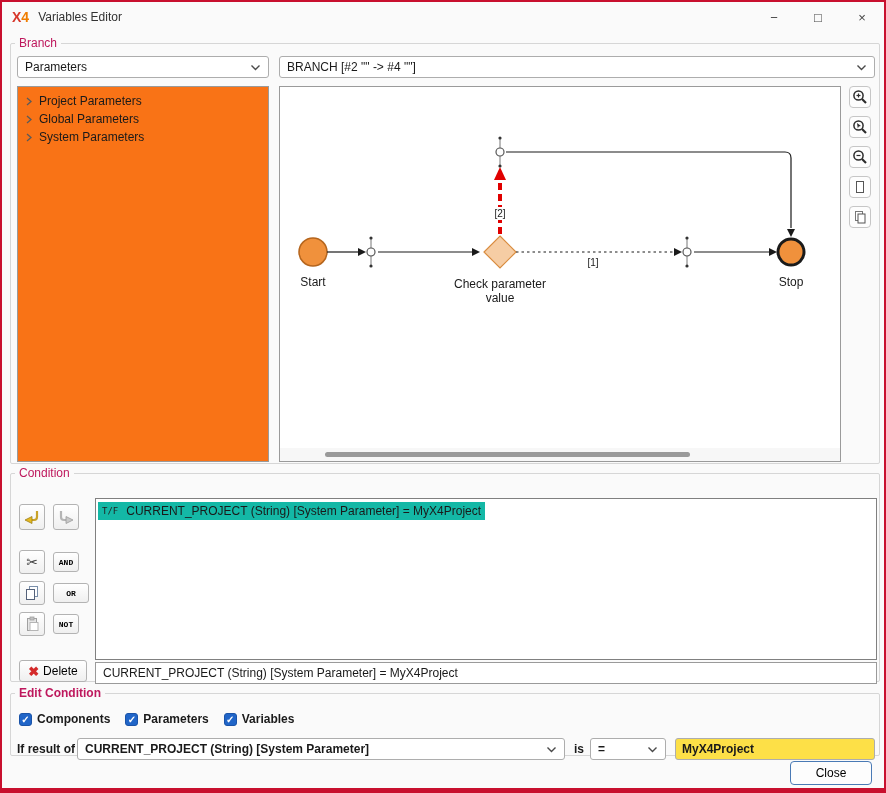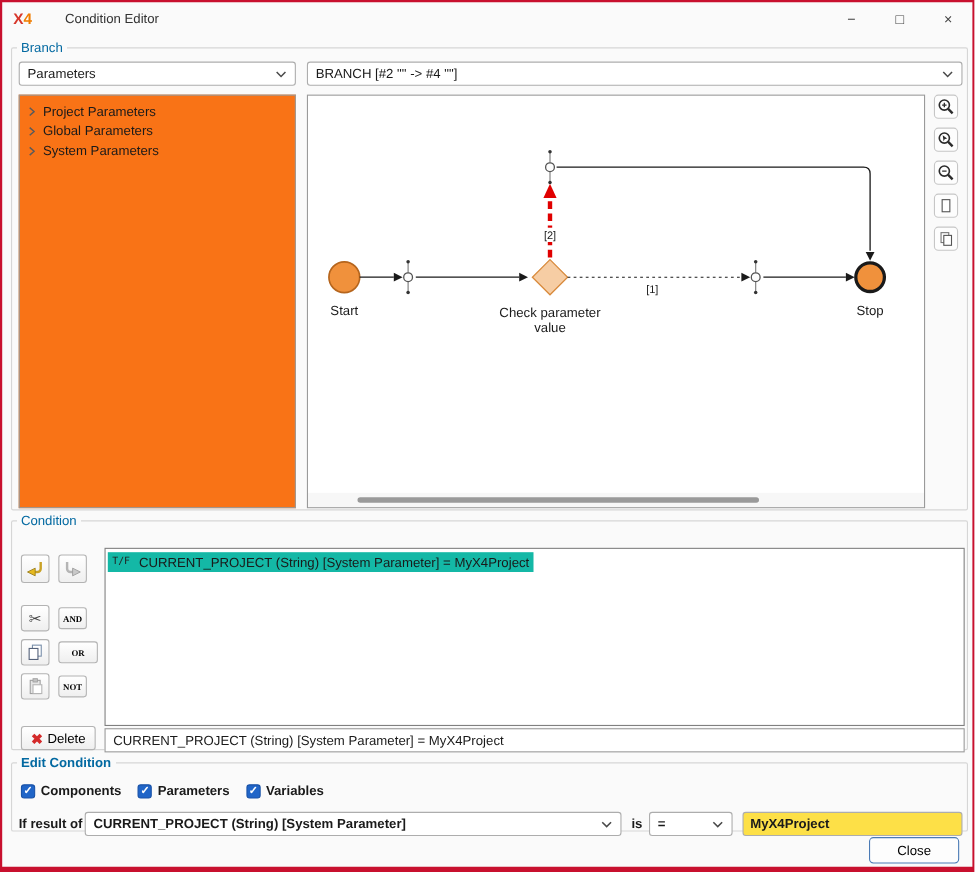--- a/index.html
+++ b/index.html
@@ -9,32 +9,32 @@
     font-family: "Liberation Sans", sans-serif;
     font-size: 12px; color: #1a1a1a; background: #fff;
   }
   .window {
     position: relative; width: 886px; height: 793px;
     background: #fafafa;
     border: 2px solid #C8102E; border-bottom-width: 5px;
   }
   
   .titlebar { position: absolute; top: 0; left: 0; right: 0; height: 30px;
-    display: flex; align-items: center; padding-left: 10px; gap: 21px; }
+    display: flex; align-items: center; padding-left: 10px; }
   .logo { font-weight: bold; font-size: 14px; letter-spacing: 0; }
   .logo .lx { color: #D7372B; }
   .logo .l4 { color: #F07D00; }
   .title { margin-left: 9px; color: #333; }
   .winctrl { margin-left: auto; display: flex; height: 100%; }
   .wbtn { width: 44px; display: flex; align-items: center; justify-content: center;
     color: #444; font-size: 13px; }
   
   fieldset.fs { position: absolute; border: 1px solid #d6d6d6; border-radius: 2px;
     margin: 0; padding: 0; }
-  legend { font-size: 12px; padding: 0 4px; margin-left: 4px; color: #0369a1; }
+  legend { font-size: 12px; padding: 0 4px; margin-left: 4px; color: #be185d; }
   .fs-branch   { left: 8px; top: 34px;  width: 870px; height: 428px; }
   .fs-condition{ left: 8px; top: 464px; width: 870px; height: 216px; }
   .fs-edit     { left: 8px; top: 684px; width: 870px; height: 70px; font-weight: bold; }
   
   .combo { position: absolute; height: 22px; background: #fff;
     border: 1px solid #adadad; border-radius: 3px;
     display: flex; align-items: center; justify-content: space-between;
     padding: 0 7px; white-space: nowrap; overflow: hidden; }
   .combo-params { left: 6px; top: 6px; width: 252px; }
   .combo-branch { left: 268px; top: 6px; width: 596px; }
@@ -72,21 +72,21 @@
     background: linear-gradient(#ffffff, #efefef);
     display: flex; align-items: center; justify-content: center; padding: 0; font: inherit; }
   .b-apply { left: 8px;  top: 24px;  width: 26px; height: 26px; }
   .b-redo  { left: 42px; top: 24px;  width: 26px; height: 26px; }
   .b-cut   { left: 8px;  top: 70px;  width: 26px; height: 24px; }
   .b-and   { left: 42px; top: 72px;  width: 26px; height: 20px; }
   .b-copy  { left: 8px;  top: 101px; width: 26px; height: 24px; }
   .b-or    { left: 42px; top: 103px; width: 36px; height: 20px; }
   .b-paste { left: 8px;  top: 132px; width: 26px; height: 24px; }
   .b-not   { left: 42px; top: 134px; width: 26px; height: 20px; }
-  .optxt { font-size: 8px; font-weight: bold; font-family: Liberation Serif, serif; }
+  .optxt { font-size: 8px; font-weight: bold; font-family: Liberation Mono, monospace; }
   .b-delete { left: 8px; top: 180px; width: 68px; height: 22px; gap: 4px; font-size: 12px; }
   .delx { color: #D42A2A; font-size: 13px; font-weight: bold; line-height: 1; }
   .scis { font-size: 14px; line-height: 1; color: #444; }
   .cond-list { position: absolute; left: 84px; top: 18px; width: 782px; height: 162px;
     background: #fff; border: 1px solid #808080; padding: 3px 2px; }
   .cond-row { height: 18px; display: flex; align-items: center; }
   .sel { background: #14b8a6; display: inline-flex; align-items: center; gap: 8px;
     padding: 0 4px; height: 18px; white-space: nowrap; }
   .tf { font-size: 9px; font-family: "DejaVu Sans Mono", monospace; color: #222; }
   .cond-expr { position: absolute; left: 84px; top: 182px; width: 782px; height: 22px;
@@ -113,21 +113,21 @@
   .close-btn { position: absolute; right: 12px; top: 759px; width: 82px; height: 24px;
     border: 1px solid #4a7ab5; border-radius: 4px; background: #fdfdfd; font: inherit; }
 </style>
 </head>
 <body>
 
 <div class="window">
 
   <div class="titlebar">
     <span class="logo"><span class="lx">X</span><span class="l4">4</span></span>
-    <span class="title">Condition Editor</span>
+    <span class="title">Variables Editor</span>
     <div class="winctrl">
       <span class="wbtn">−</span>
       <span class="wbtn">□</span>
       <span class="wbtn">×</span>
     </div>
   </div>
 
   <fieldset class="fs fs-branch">
     <legend>Branch</legend>
 

